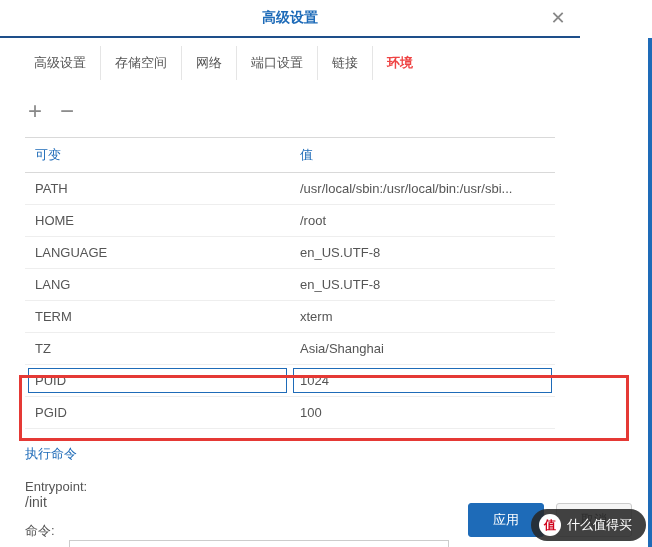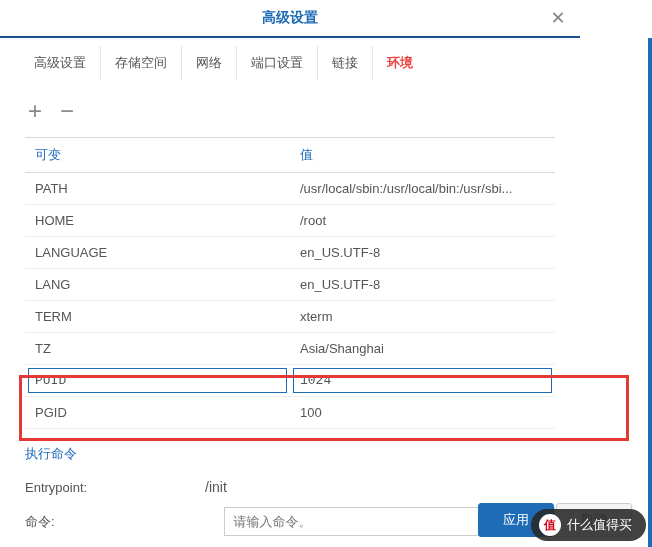--- a/index.html
+++ b/index.html
@@ -13,27 +13,27 @@
 .tab:last-child { border-right: none; }
 .tab.active { color: #ef4444; font-weight: bold; }
 .content { padding: 10px 25px 0 25px; }
 .toolbar { display: flex; gap: 12px; padding: 8px 0 14px 0; }
 .tool-btn { color: #888; font-size: 24px; font-weight: 300; cursor: pointer; line-height: 1; width: 20px; text-align: center; }
 .table-wrap { position: relative; }
 .table { width: 100%; border-collapse: collapse; }
 .table th { text-align: left; font-weight: normal; color: #1e6bb8; padding: 8px 10px; border-top: 1px solid #d9d9d9; border-bottom: 1px solid #d9d9d9; font-size: 13px; }
 .table td { padding: 8px 10px; border-bottom: 1px solid #eee; color: #555; font-size: 13px; }
 .highlight-box { position: absolute; border: 3px solid #e53935; pointer-events: none; }
-.cell-input { width: 100%; border: 1px solid #1e6bb8; padding: 4px 6px; font-size: 13px; color: #555; outline: none; font-family: Liberation Mono, monospace; }
+.cell-input { width: 100%; border: 1px solid #1e6bb8; padding: 4px 6px; font-size: 13px; color: #555; outline: none; }
 .section-title { color: #1e6bb8; font-size: 13px; padding: 16px 0 10px 0; }
-.form-row { display: flex; align-items: center; padding: 6px 0; }
+.form-row { display: flex; padding: 6px 0; flex-direction: column; }
 .form-label { width: 180px; color: #555; font-size: 13px; }
 .form-value { color: #555; font-size: 14px; }
 .form-input { width: 380px; border: 1px solid #ccc; padding: 6px 8px; font-size: 13px; color: #999; margin-left: 44px; }
-.footer { position: absolute; bottom: 10px; right: 20px; display: flex; gap: 2px; }
+.footer { position: absolute; bottom: 10px; right: 20px; display: flex; gap: 12px; }
 .btn { padding: 7px 24px; border-radius: 3px; font-size: 13px; cursor: pointer; border: 1px solid #ccc; }
 .btn-primary { background: #1e6bb8; color: #fff; border-color: #1e6bb8; }
 .btn-default { background: #f5f5f5; color: #555; }
 .watermark { position: absolute; right: 6px; bottom: 6px; background: rgba(40,40,40,0.88); color: #fff; border-radius: 18px; padding: 5px 14px 5px 8px; display: flex; align-items: center; gap: 6px; font-size: 13px; }
 .watermark-badge { background: #fff; color: #d0021b; border-radius: 50%; width: 22px; height: 22px; display: flex; align-items: center; justify-content: center; font-size: 12px; font-weight: bold; }
 .right-edge { position: absolute; right: 0; top: 38px; bottom: 0; width: 4px; background: #1e6bb8; }
 </style>
 </head>
 <body>
 

